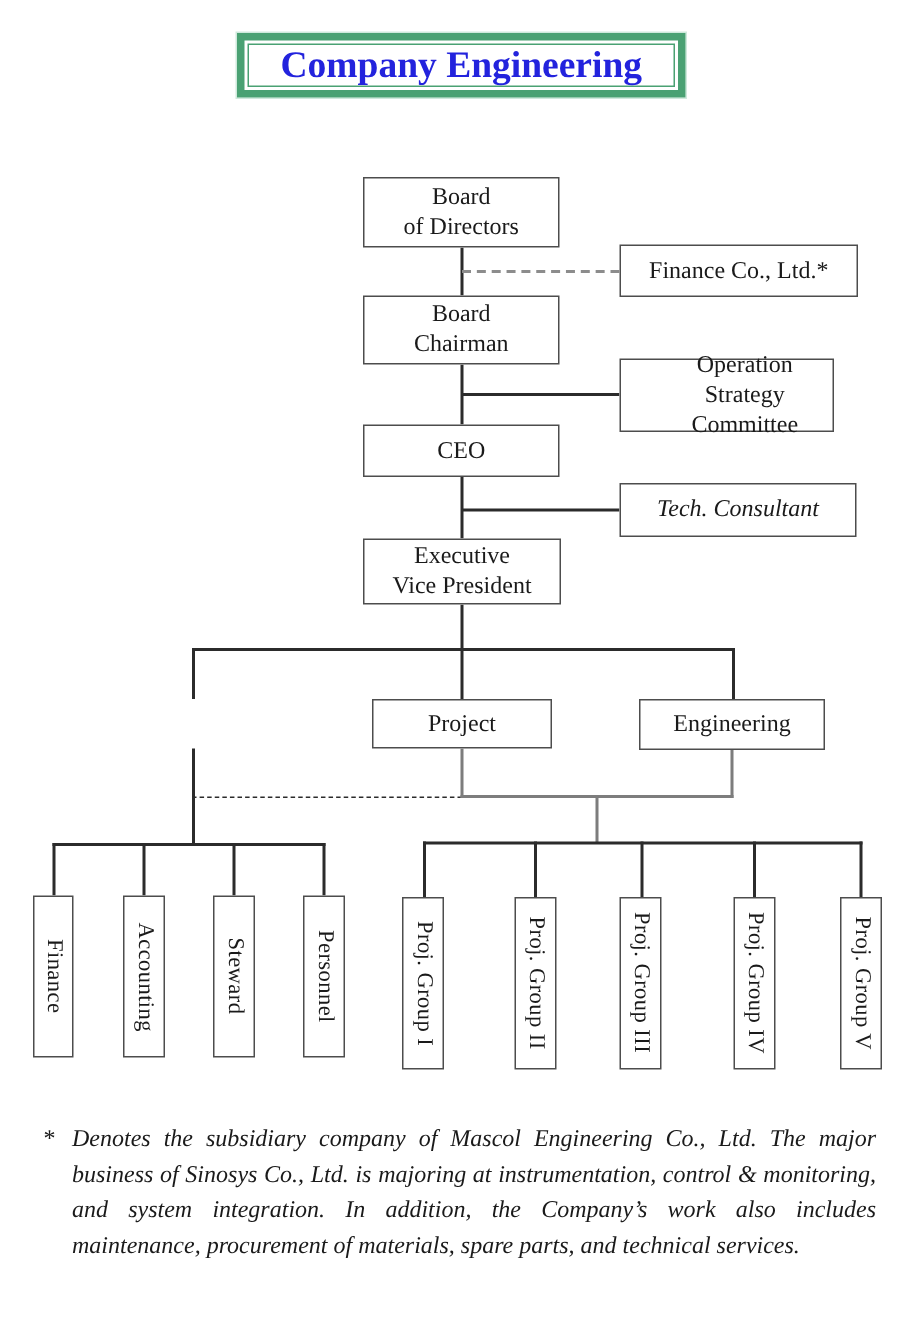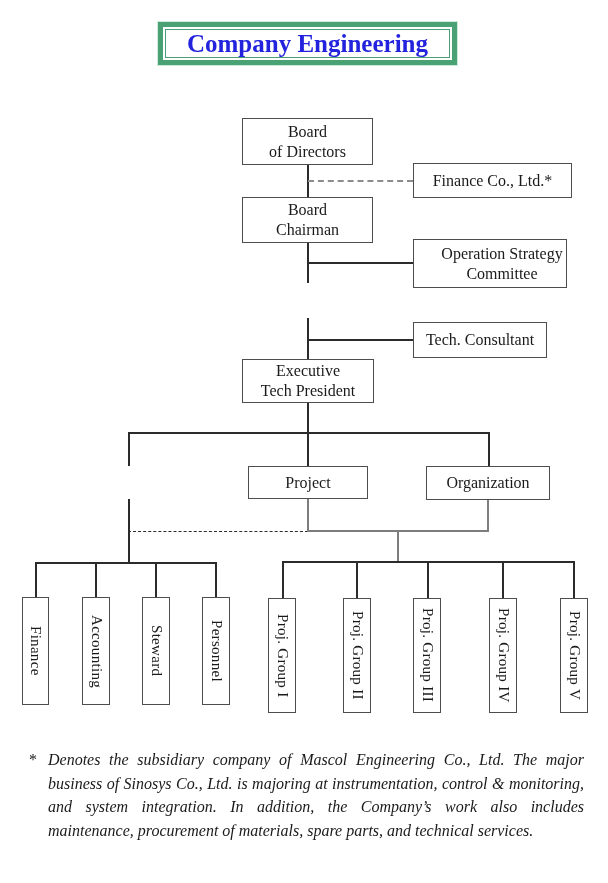--- a/index.html
+++ b/index.html
@@ -118,27 +118,28 @@
   <div class="vln" style="left:356px; top:561px; height:37px;"></div>
   <div class="vln" style="left:427px; top:561px; height:37px;"></div>
   <div class="vln" style="left:502px; top:561px; height:37px;"></div>
   <div class="vln" style="left:573px; top:561px; height:37px;"></div>
 
   <div class="node" style="left:242px; top:118px; width:131px; height:47px;">Board
 of Directors</div>
   <div class="node" style="left:413px; top:163px; width:159px; height:35px;">Finance Co., Ltd.*</div>
   <div class="node" style="left:242px; top:197px; width:131px; height:46px;">Board
 Chairman</div>
-  <div class="node" style="left:413px; top:239px; width:154px; height:49px;padding-left:24px;">Operation Strategy
+  <div class="node" style="left:413px; top:239px; width:143px; height:49px;padding-left:24px;">Operation Strategy
 Committee</div>
-  <div class="node" style="left:413px; top:322px; width:134px; height:36px;">Tech. Consultant</div>
+  <div class="node" style="left:242px; top:283px; width:131px; height:35px;">CEO</div>
+  <div class="node" style="left:413px; top:322px; width:158px; height:36px;font-style:italic;">Tech. Consultant</div>
   <div class="node" style="left:242px; top:359px; width:132px; height:44px;">Executive
-Tech President</div>
+Vice President</div>
   <div class="node" style="left:248px; top:466px; width:120px; height:33px;">Project</div>
-  <div class="node" style="left:426px; top:466px; width:124px; height:34px;">Organization</div>
+  <div class="node" style="left:426px; top:466px; width:124px; height:34px;">Engineering</div>
 
   <div class="vnode" style="left:22px; top:597px; width:27px; height:108px;">
     <span>Finance</span>
   </div>
   <div class="vnode" style="left:82px; top:597px; width:28px; height:108px;">
     <span>Accounting</span>
   </div>
   <div class="vnode" style="left:142px; top:597px; width:28px; height:108px;">
     <span>Steward</span>
   </div>

